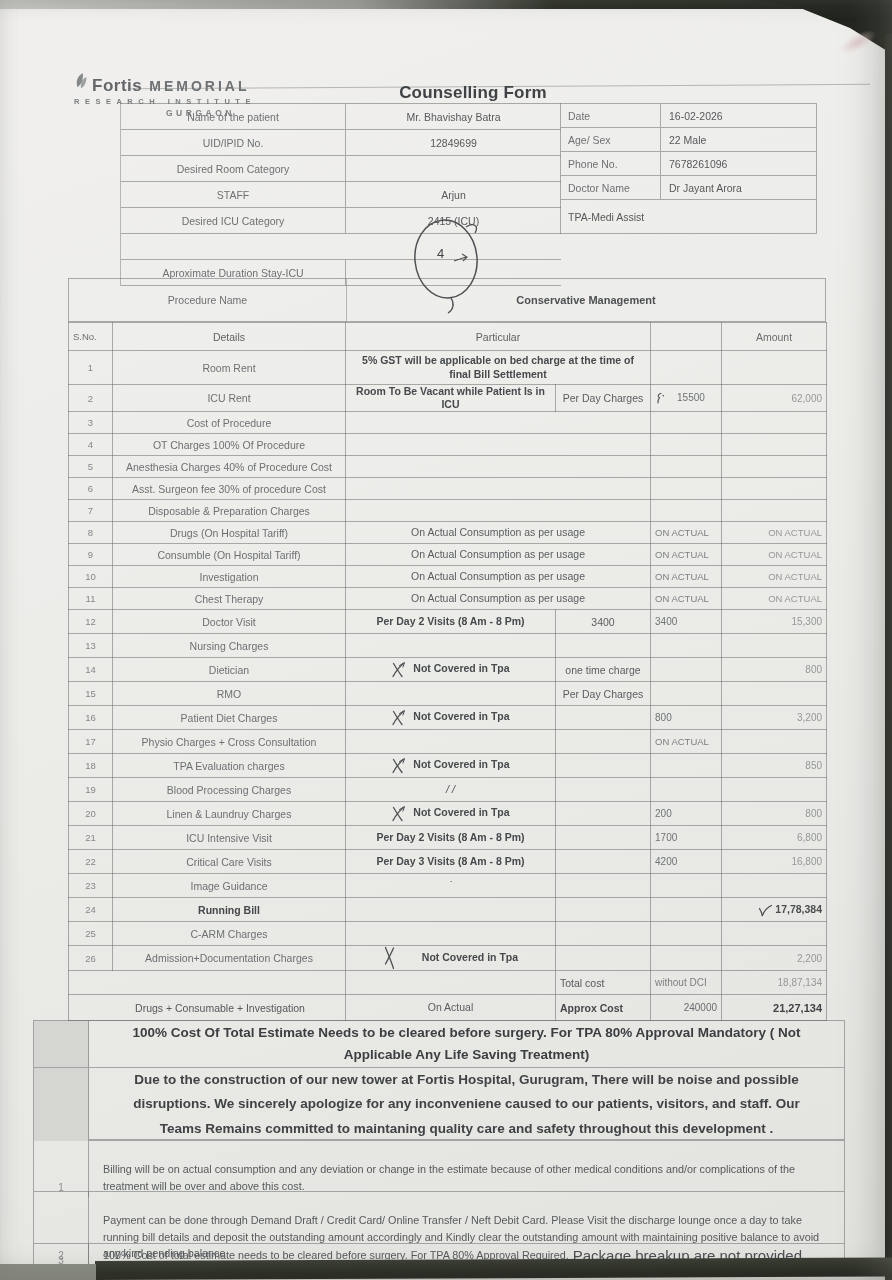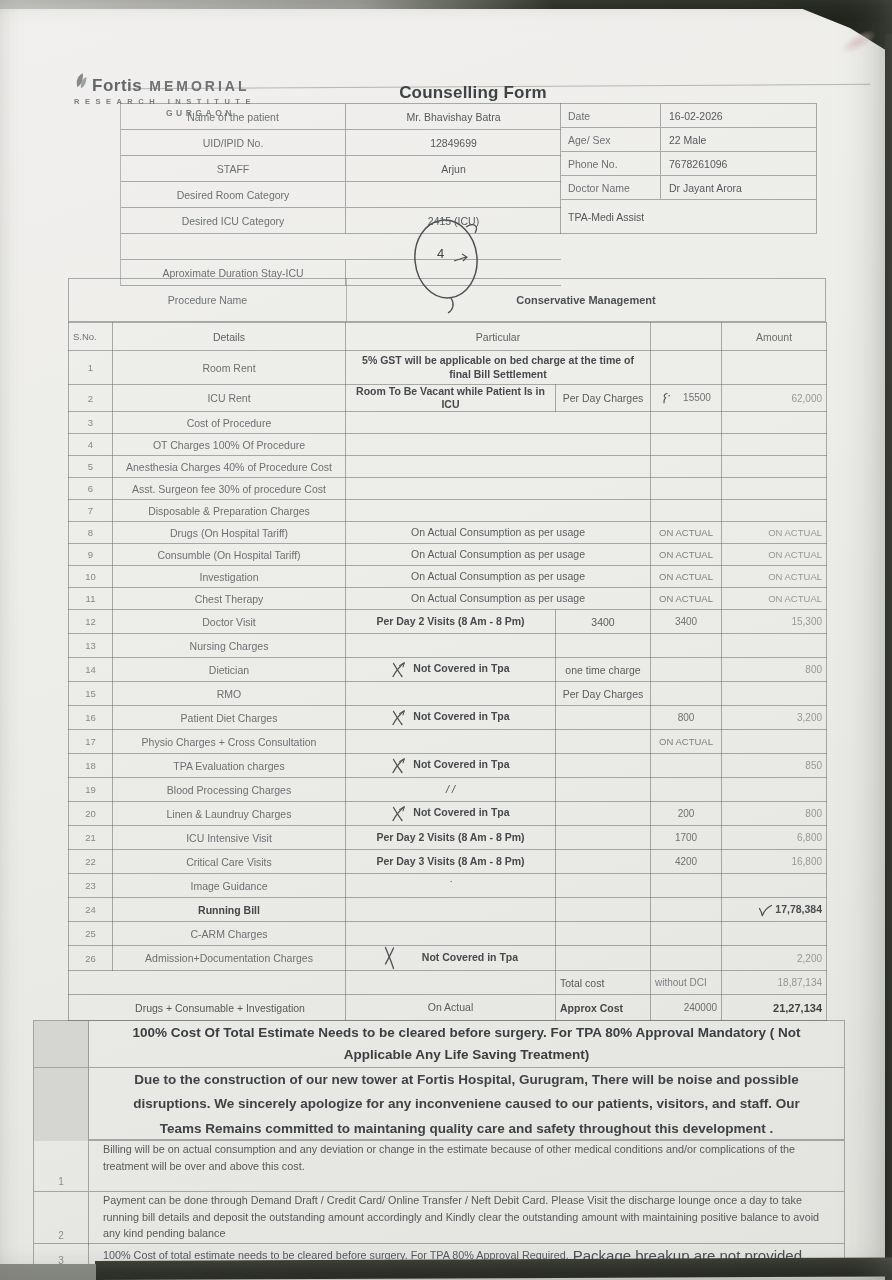--- a/index.html
+++ b/index.html
@@ -73,21 +73,21 @@
   .th-c{font-size:10.5px;color:#5f6365;text-align:center;}
   .th-amt{font-size:10.5px;color:#6a6e70;text-align:center;vertical-align:bottom;padding-bottom:4px;}
   .c-sno{font-size:9.5px;color:#83888a;text-align:center;}
   .c-det{font-size:10.5px;color:var(--lt);text-align:center;padding-left:6px;}
   .c-det.dkb{color:#44484a;font-weight:700;}
   .c-p1{font-size:10.5px;color:var(--md);text-align:center;line-height:1.25;}
   .c-p1.pb{font-weight:700;color:#464a4c;}
   .c-p2{font-size:10.5px;color:var(--md);text-align:center;}
   .c-p2l{font-size:10.5px;color:#55595b;text-align:left;padding-left:6px;}
   .c-p2l.b{font-weight:700;color:#45484a;}
-  .c-rate{font-size:10px;color:#6e7375;text-align:center;}
+  .c-rate{font-size:10px;color:#6e7375;text-align:left;}
   .c-rate.onact{font-size:9.5px;color:#7c8183;}
   .c-ratel{font-size:10px;color:#7c8183;text-align:left;padding-left:4px;}
   .c-rater{font-size:10px;color:#6a6e70;text-align:right;padding-right:3px;}
   .c-amt{font-size:10px;color:var(--amt);text-align:right;padding-right:6px;}
   .c-amt.onact{font-size:9.5px;}
   .c-amt.ab{color:#3f4345;font-weight:700;font-size:11px;}
   .c-amt.semib{color:#4a4e50;font-weight:600;font-size:10.5px;}
   .hw-svg{vertical-align:middle;margin-right:7px;}
   .hw-svg.far{margin-right:26px;}
   .hw-txt{font-size:11px;color:var(--hw);font-style:italic;}
@@ -101,21 +101,21 @@
   .b-row{display:grid;grid-template-columns:55px 1fr;border:1px solid var(--bd);border-top:none;box-sizing:border-box;}
   .b-row:first-child{border-top:1px solid var(--bd);}
   .b-num{border-right:1px solid var(--bd);display:flex;align-items:flex-end;justify-content:center;
     font-size:10px;color:#8a8e90;padding-bottom:4px;}
   .b-num.shaded{background:#d5d6d1;}
   .b-content{padding:3px 14px;box-sizing:border-box;}
   .notice-bold{display:flex;align-items:center;justify-content:center;text-align:center;
     font-size:13.5px;font-weight:700;color:#3b3f41;line-height:1.6;padding:0 40px;}
   .constr{display:flex;align-items:center;justify-content:center;text-align:center;
     font-size:13.5px;font-weight:700;color:#3f4345;line-height:1.8;padding:0 28px;}
-  .note-content{font-size:10.8px;color:#565a5c;line-height:1.55;padding-top:0;}
+  .note-content{font-size:10.8px;color:#565a5c;line-height:1.55;padding-top:20px;}
   .note-large{font-size:15px;color:#4a4e50;font-weight:400;}
   .n3 .note-content{display:flex;align-items:center;gap:4px;padding-top:0;}
 </style>
 </head>
 <body>
 
 <div class="photo">
   <div class="paper"></div>
 
   <div class="content">
@@ -140,26 +140,26 @@
     <div class="info-left" id="info-left">
         <div class="info-row">
           <div class="info-label">Name of the patient</div>
           <div class="info-value">Mr. Bhavishay Batra</div>
         </div>
         <div class="info-row">
           <div class="info-label">UID/IPID No.</div>
           <div class="info-value">12849699</div>
         </div>
         <div class="info-row">
+          <div class="info-label">Desired Room Category</div>
+          <div class="info-value"></div>
+        </div>
+        <div class="info-row">
           <div class="info-label">STAFF</div>
           <div class="info-value">Arjun</div>
-        </div>
-        <div class="info-row">
-          <div class="info-label">Desired Room Category</div>
-          <div class="info-value"></div>
         </div>
         <div class="info-row">
           <div class="info-label">Desired ICU Category</div>
           <div class="info-value">2415 (ICU)</div>
         </div>
         <div class="info-row">
           <div class="info-value"></div>
         </div>
         <div class="info-row">
           <div class="info-label">Aproximate Duration Stay-ICU</div>

